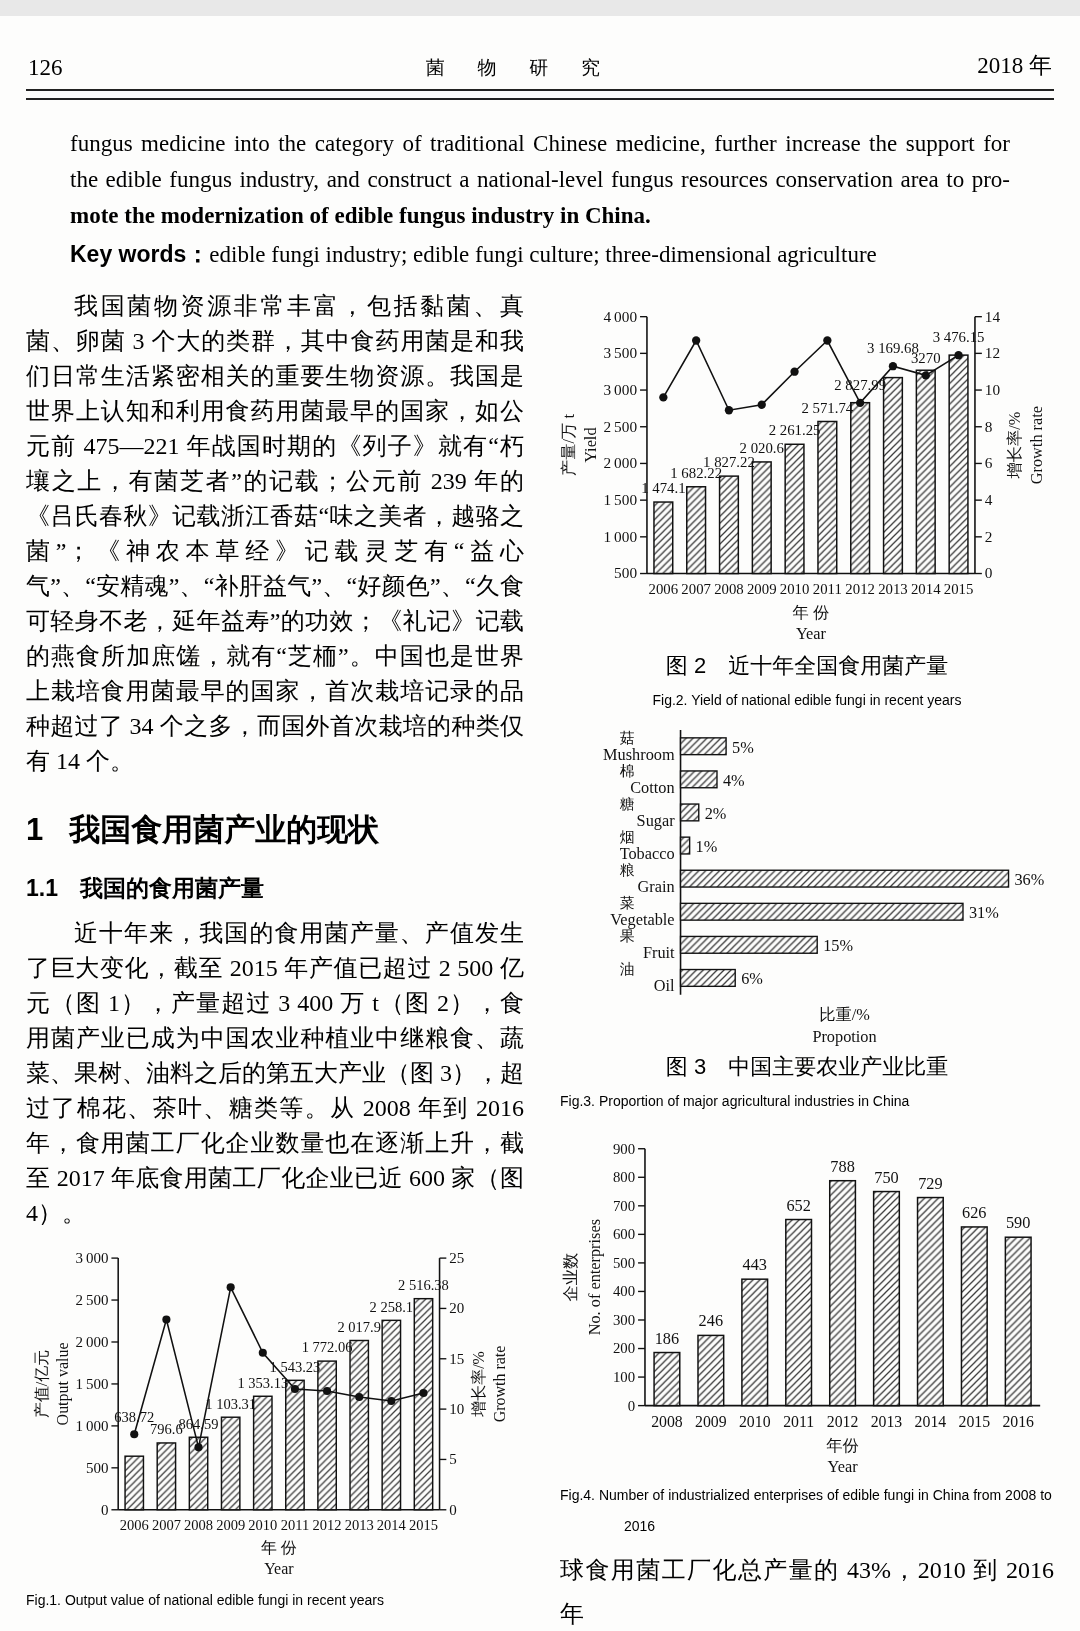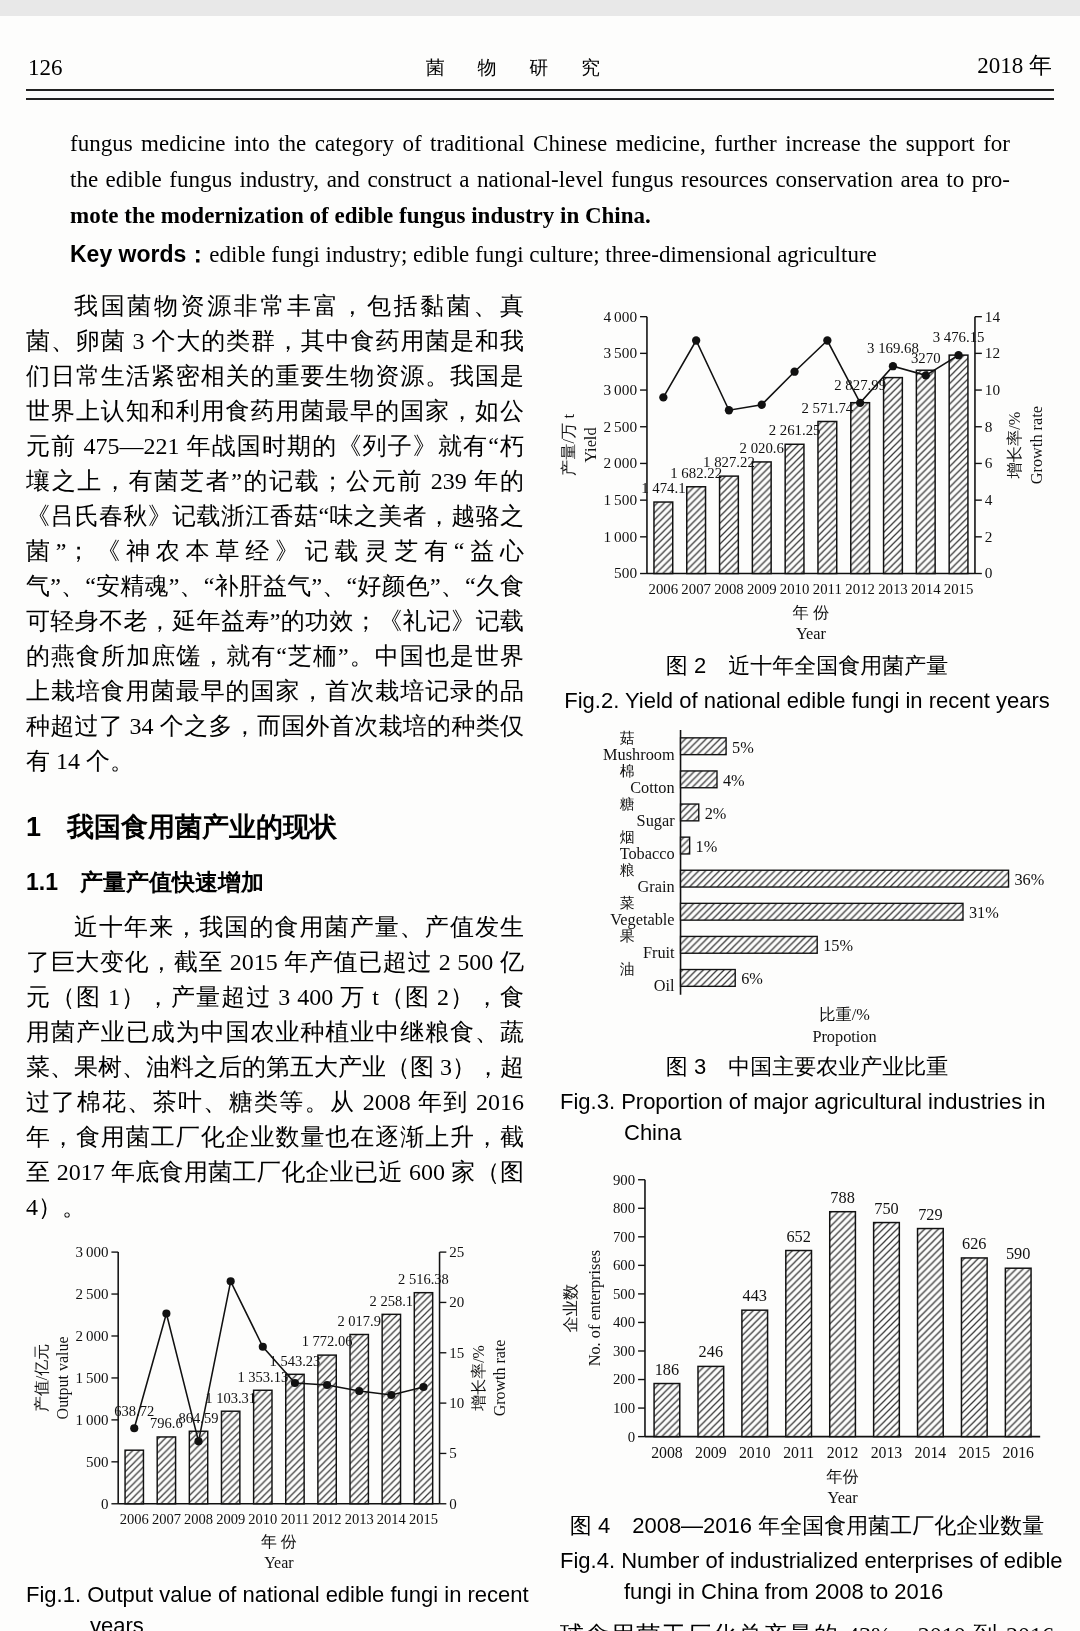--- a/index.html
+++ b/index.html
@@ -15,30 +15,30 @@
   .abstract .jline{text-align:justify;text-align-last:justify;}
   .abstract .lastline{text-align:left;font-weight:bold;}
   .kw{margin-top:2px;}
   .kw b{font-family:"Liberation Sans","DejaVu Sans",sans-serif;font-weight:700;}
   
   .cols{display:flex;gap:36px;padding:16px 26px 0 26px;}
   .colL{width:498px;flex:none;}
   .colR{width:494px;flex:none;}
   .cnpara{font-size:24px;line-height:35px;text-align:justify;text-indent:2em;margin:0;}
   .h1{font-family:"Liberation Sans","DejaVu Sans",sans-serif;font-weight:700;
-      font-size:27px;margin:30px 0 22px 0;}
+      font-size:31px;margin:30px 0 22px 0;}
   .h1 .no{margin-right:26px;}
   .h2{font-family:"Liberation Sans","DejaVu Sans",sans-serif;font-weight:700;
       font-size:23px;margin:14px 0 12px 0;}
   .h2 .no{margin-right:22px;}
   figure{margin:0;padding:0;}
   .chart{display:block;margin:0 auto;}
   .cap-zh{font-family:"Liberation Sans","DejaVu Sans",sans-serif;font-weight:400;
           font-size:22px;text-align:center;margin-top:4px;}
-  .cap-en{font-family:"Liberation Sans","DejaVu Sans",sans-serif;font-size:22px;
+  .cap-en{font-family:"Liberation Sans","DejaVu Sans",sans-serif;font-size:14px;
           line-height:31px;width:452px;margin:4px auto 0 auto;
           padding-left:64px;text-indent:-64px;text-align:left;}
   .caps-center .cap-en{text-align:center;padding-left:0;text-indent:0;width:auto;}
   .rbot{position:relative;font-size:24px;line-height:44px;text-align:justify;margin-top:6px;}
 </style>
 </head>
 <body>
 
 <div class="page">
 
@@ -57,21 +57,21 @@
   </div>
 
   <div class="cols">
     <div class="colL">
       <p class="cnpara">我国菌物资源非常丰富，包括黏菌、真菌、卵菌 3 个大的类群，其中食药用菌是和我们日常生活紧密相关的重要生物资源。我国是世界上认知和利用食药用菌最早的国家，如公元前 475—221 年战国时期的《列子》就有“朽壤之上，有菌芝者”的记载；公元前 239 年的《吕氏春秋》记载浙江香菇“味之美者，越骆之菌”；《神农本草经》记载灵芝有“益心气”、“安精魂”、“补肝益气”、“好颜色”、“久食可轻身不老，延年益寿”的功效；《礼记》记载的燕食所加庶馐，就有“芝栭”。中国也是世界上栽培食用菌最早的国家，首次栽培记录的品种超过了 34 个之多，而国外首次栽培的种类仅有 14 个。</p>
 
       <div class="h1">
         <span class="no">1</span><span>我国食用菌产业的现状</span>
       </div>
       <div class="h2">
-        <span class="no">1.1</span><span>产量产值快速增加</span>
+        <span class="no">1.1</span><span>我国的食用菌产量</span>
       </div>
       <p class="cnpara">近十年来，我国的食用菌产量、产值发生了巨大变化，截至 2015 年产值已超过 2 500 亿元（图 1），产量超过 3 400 万 t（图 2），食用菌产业已成为中国农业种植业中继粮食、蔬菜、果树、油料之后的第五大产业（图 3），超过了棉花、茶叶、糖类等。从 2008 年到 2016 年，食用菌工厂化企业数量也在逐渐上升，截至 2017 年底食用菌工厂化企业已近 600 家（图 4）。</p>
 
       <figure>
         <svg id="fig1" class="chart" width="484" viewBox="0 0 500 362" xmlns="http://www.w3.org/2000/svg">
             <defs>
               <pattern id="fig1-h" width="7" height="7" patternUnits="userSpaceOnUse">
                 <rect x="0" y="0" width="7" height="7" fill="#fdfdfc"></rect>
                 <path d="M-1 8 L8 -1 M-1 1 L1 -1 M6 8 L8 6" stroke="#3a3a3a" stroke-width="1.3"></path>
               </pattern>
@@ -357,21 +357,20 @@
             <text x="419.3333333333333" y="92.15555555555554" font-size="16.5" fill="#111" font-family="&quot;Liberation Serif&quot;,&quot;DejaVu Serif&quot;,serif" text-anchor="middle">626</text>
             <text x="419.3333333333333" y="304" font-size="16" fill="#111" font-family="&quot;Liberation Serif&quot;,&quot;DejaVu Serif&quot;,serif" text-anchor="middle">2015</text>
             <rect x="450.77777777777777" y="111.55555555555554" width="26" height="170.44444444444446" fill="url(#fig4-h)" stroke="#111" stroke-width="1.5"></rect>
             <text x="463.77777777777777" y="102.55555555555554" font-size="16.5" fill="#111" font-family="&quot;Liberation Serif&quot;,&quot;DejaVu Serif&quot;,serif" text-anchor="middle">590</text>
             <text x="463.77777777777777" y="304" font-size="16" fill="#111" font-family="&quot;Liberation Serif&quot;,&quot;DejaVu Serif&quot;,serif" text-anchor="middle">2016</text>
             <text x="286" y="328" font-size="16.5" fill="#111" font-family="&quot;Liberation Serif&quot;,&quot;DejaVu Serif&quot;,serif" text-anchor="middle">年份</text>
             <text x="286" y="349" font-size="16.5" fill="#111" font-family="&quot;Liberation Serif&quot;,&quot;DejaVu Serif&quot;,serif" text-anchor="middle">Year</text>
             <text x="16" y="152" font-size="16.5" fill="#111" font-family="&quot;Liberation Serif&quot;,&quot;DejaVu Serif&quot;,serif" text-anchor="middle" transform="rotate(-90 16 152)">企业数</text>
             <text x="40" y="152" font-size="16.5" fill="#111" font-family="&quot;Liberation Serif&quot;,&quot;DejaVu Serif&quot;,serif" text-anchor="middle" transform="rotate(-90 40 152)">No. of enterprises</text>
           </svg>
-        <div class="cap-zh">图 4　2008—2016 年全国食用菌工厂化企业数量</div>
         <div class="cap-en">Fig.4. Number of industrialized enterprises of edible fungi in China from 2008 to 2016</div>
       </figure>
 
       <div class="rbot">
         <div>球食用菌工厂化总产量的 43%，2010 到 2016 年</div>
 
       </div>
     </div>
   </div>
 </div>

